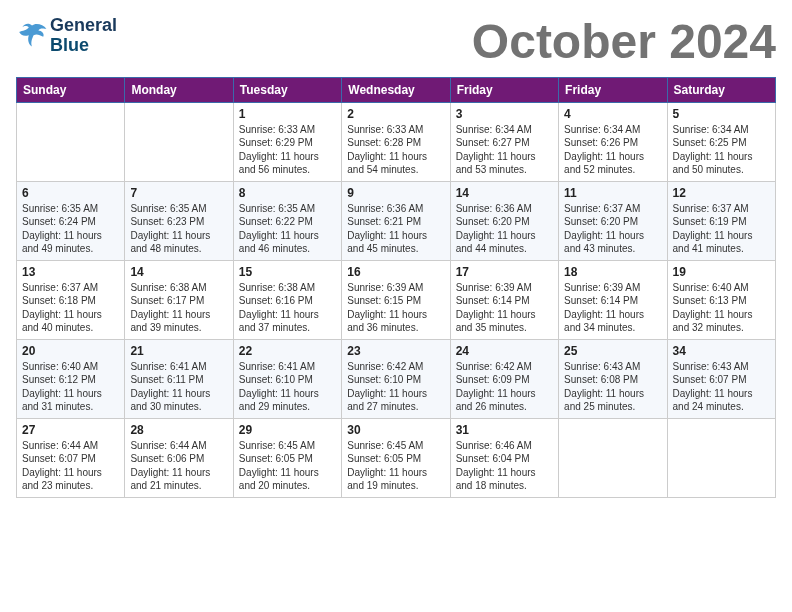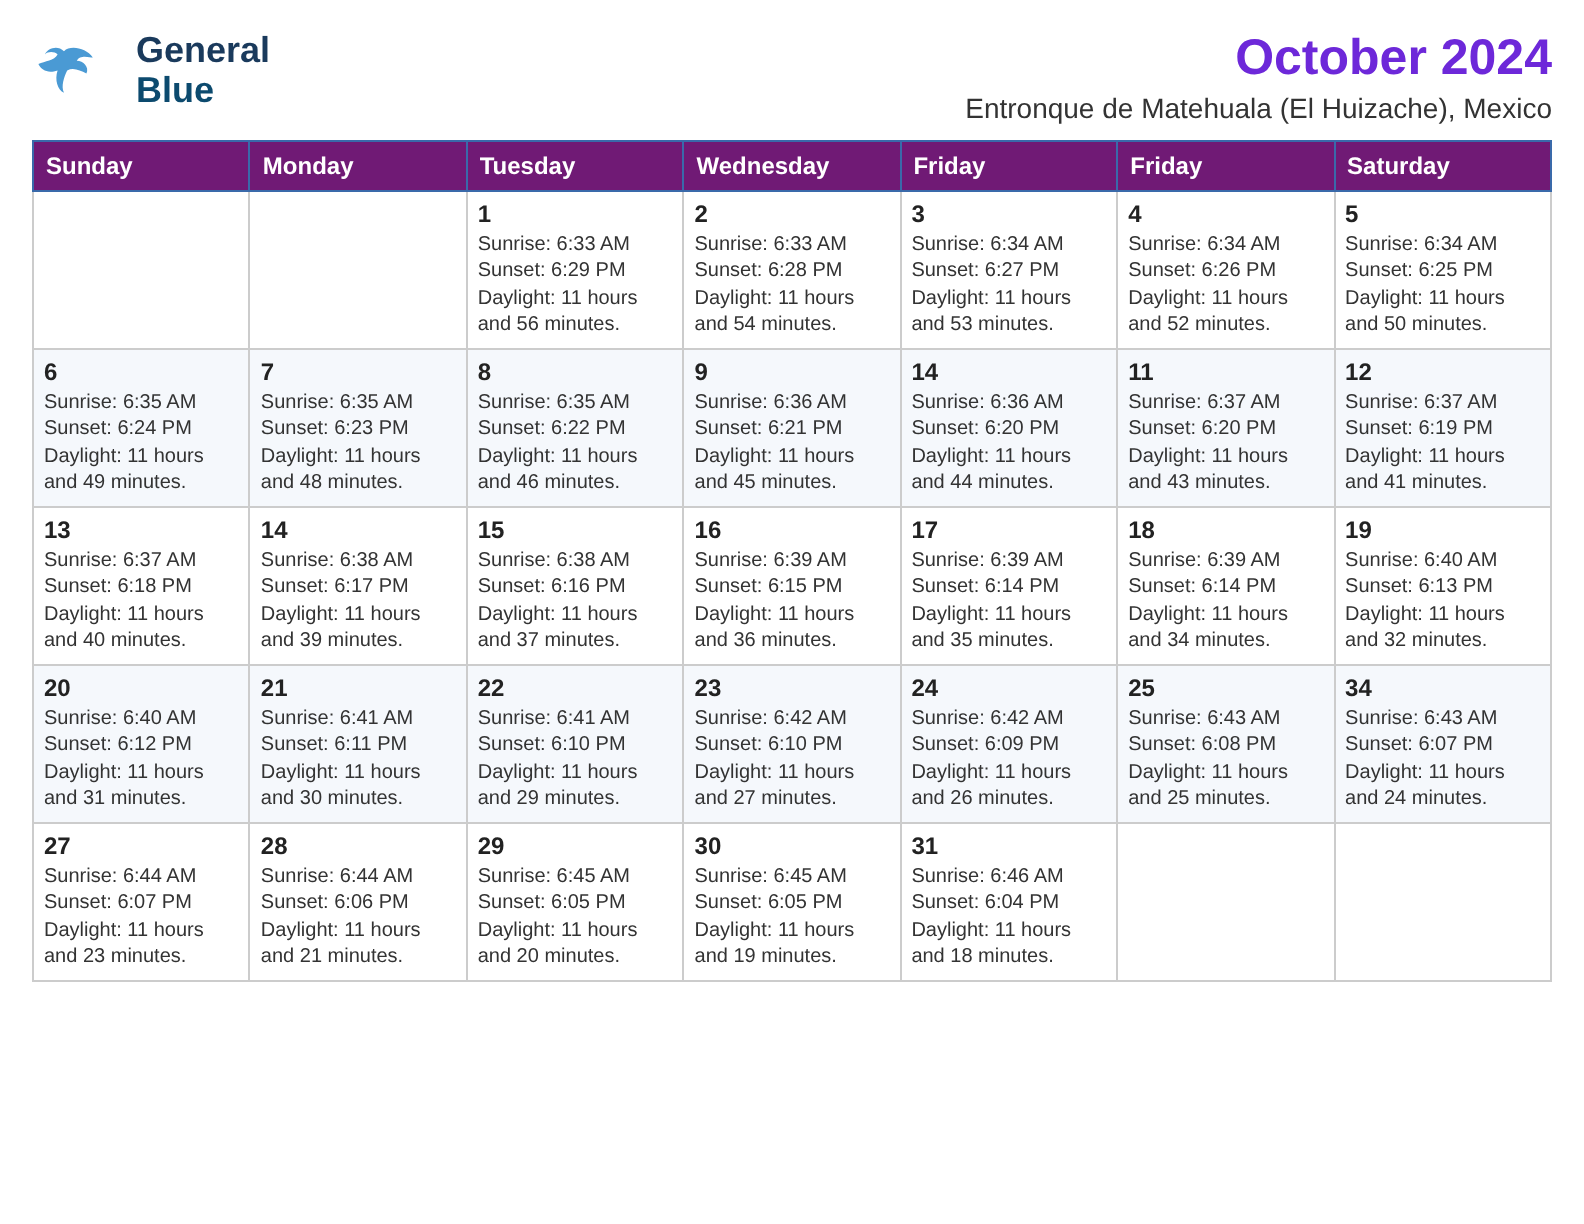--- a/index.html
+++ b/index.html
@@ -12,42 +12,42 @@
     }
     .header {
       display: flex;
       justify-content: space-between;
       align-items: flex-start;
       margin-bottom: 4px;
     }
     .logo {
       display: flex;
       align-items: center;
-      gap: 20px;
+      gap: 2px;
     }
     .logo-text {
       font-size: 18px;
       font-weight: bold;
       color: #1a3a5c;
       line-height: 1.1;
     }
     .logo-text span {
       color: #0c4a6e;
     }
     .logo-bird {
       width: 32px;
       height: 28px;
     }
     .title-area {
       text-align: right;
     }
     .month-title {
-      font-size: 25px;
-      font-weight: bold;
-      color: #6d28d9;
+      font-size: 48px;
+      font-weight: bold;
+      color: #737373;
       line-height: 1.1;
     }
     .subtitle {
       font-size: 14px;
       color: #333;
       margin-top: 2px;
     }
     .calendar {
       width: 100%;
       border-collapse: collapse;
@@ -98,21 +98,20 @@
     <svg class="logo-bird" viewBox="0 0 40 34" xmlns="http://www.w3.org/2000/svg">
       <path d="M20 4 C24 0, 34 2, 38 8 C36 8, 30 6, 28 10 C32 10, 36 14, 34 18 C30 16, 26 14, 22 16 C20 20, 18 26, 20 30 C16 28, 14 22, 16 16 C10 18, 6 16, 4 12 C8 10, 14 10, 16 6 C14 4, 10 4, 8 6 C10 2, 16 0, 20 4Z" fill="#4a9ad4"></path>
     </svg>
     <div class="logo-text">
       <div>General</div>
       <div><span>Blue</span></div>
     </div>
   </div>
   <div class="title-area">
     <div class="month-title">October 2024</div>
-    <div class="subtitle">Entronque de Matehuala (El Huizache), Mexico</div>
   </div>
 </div>
 
 <table class="calendar">
   <thead>
     <tr>
     <th>Sunday</th>
         <th>Monday</th>
         <th>Tuesday</th>
         <th>Wednesday</th>

